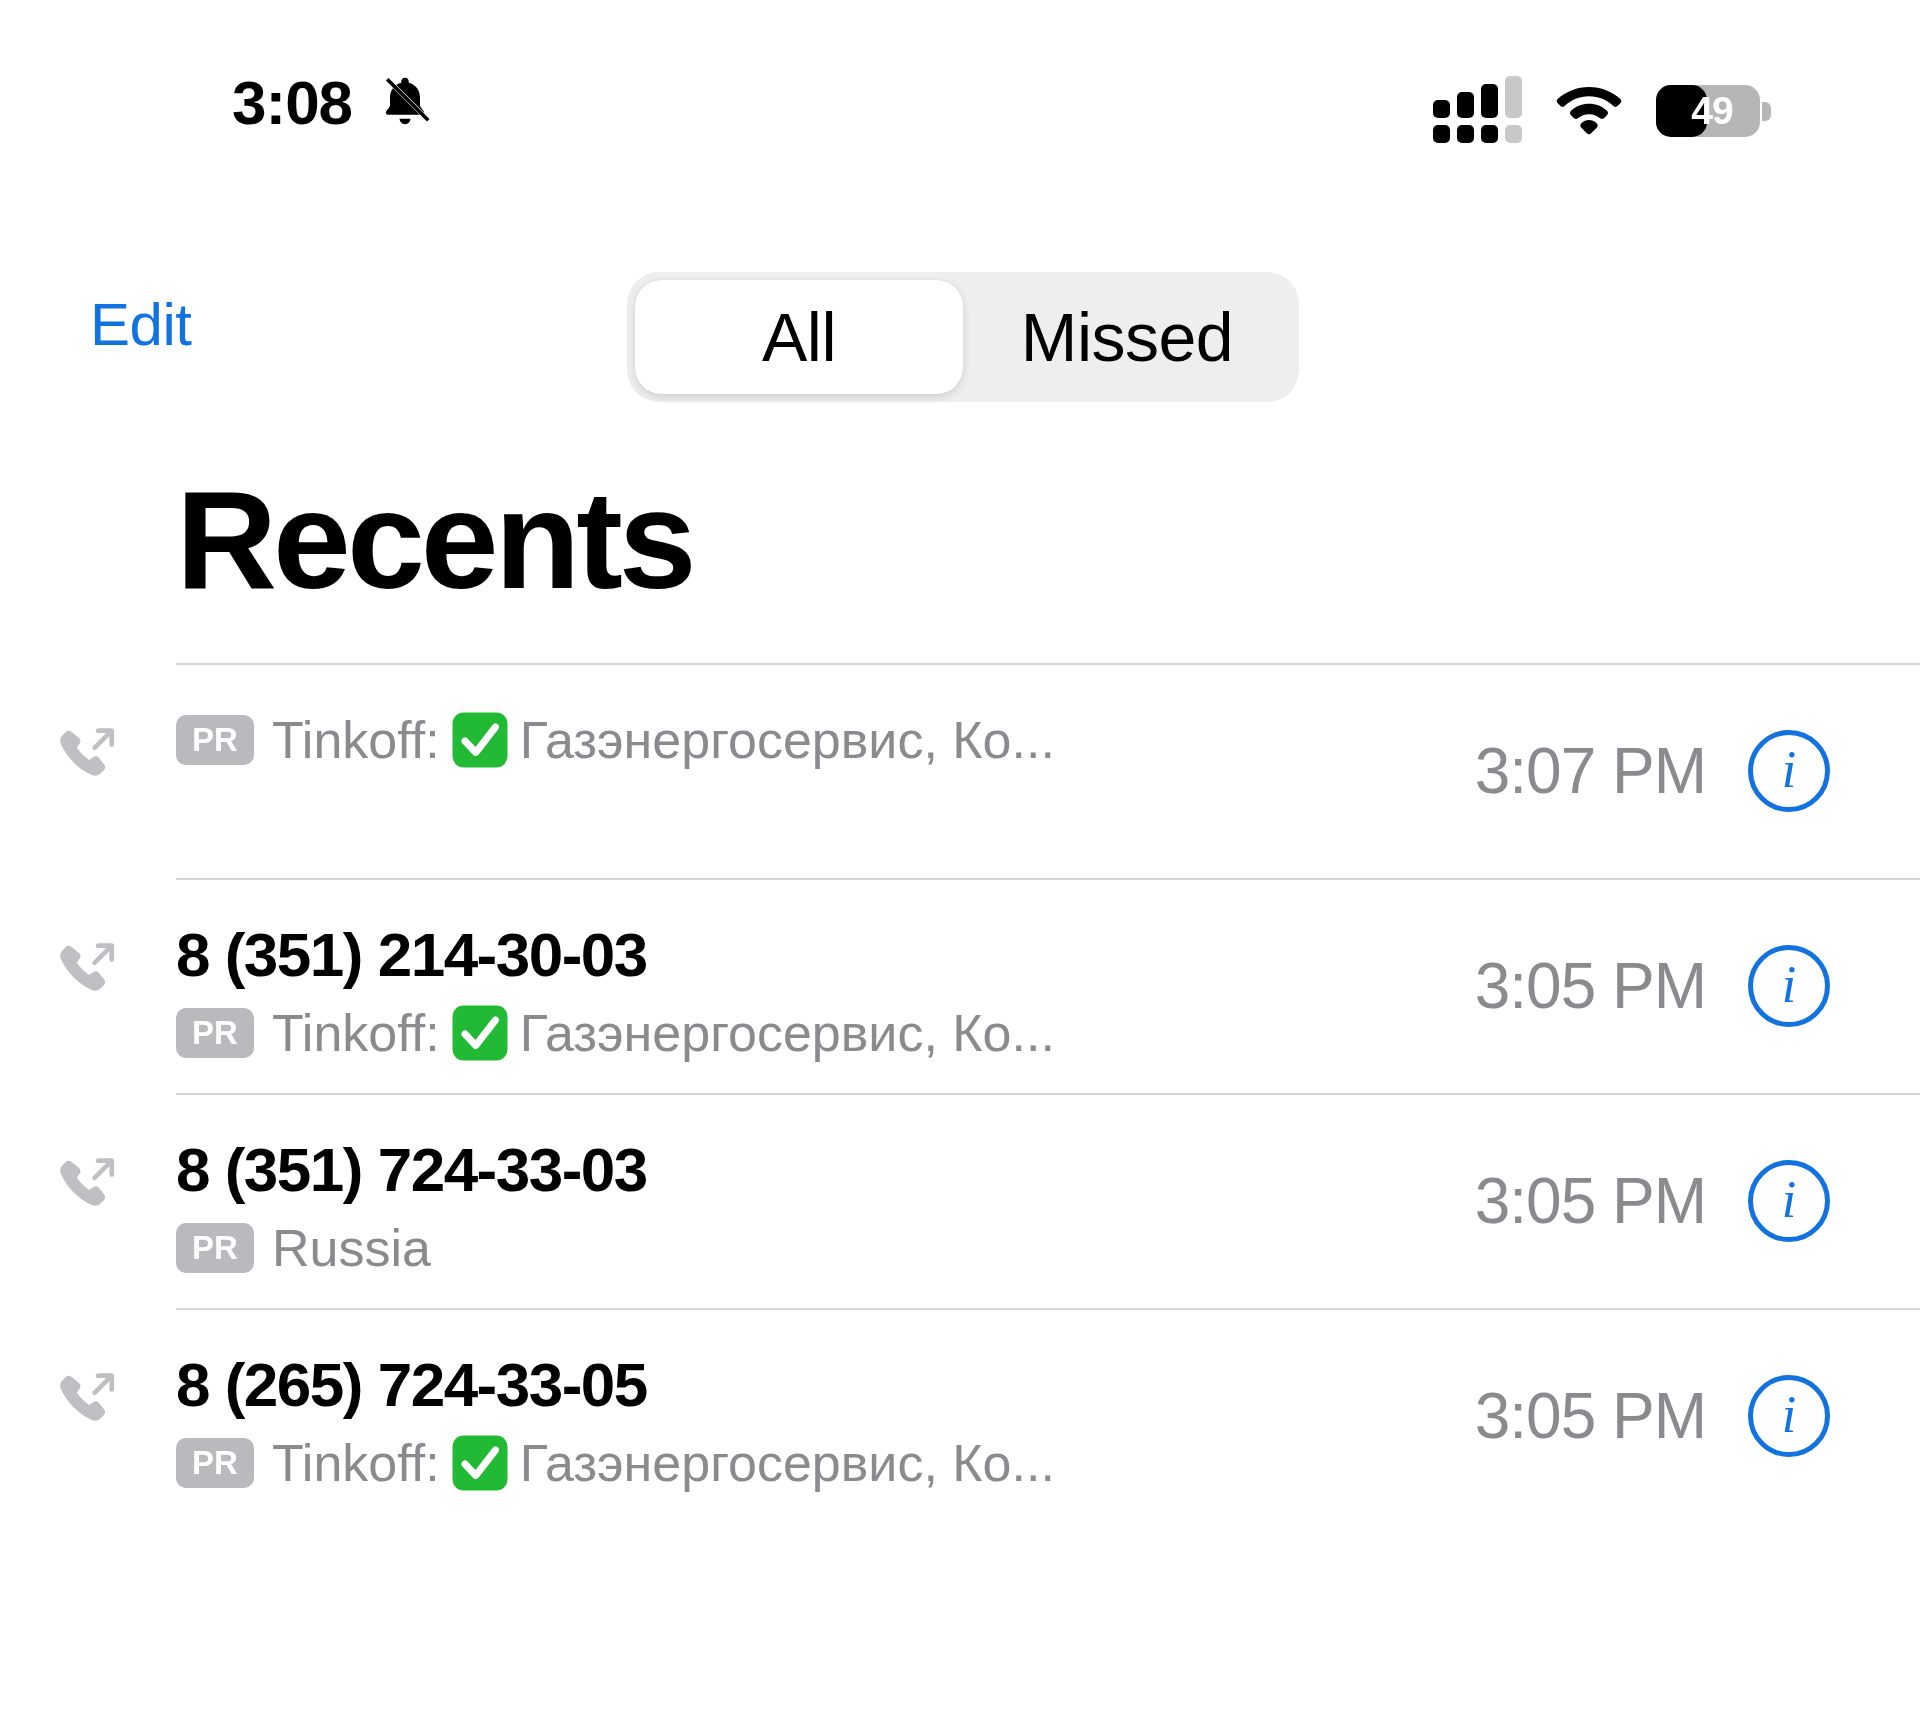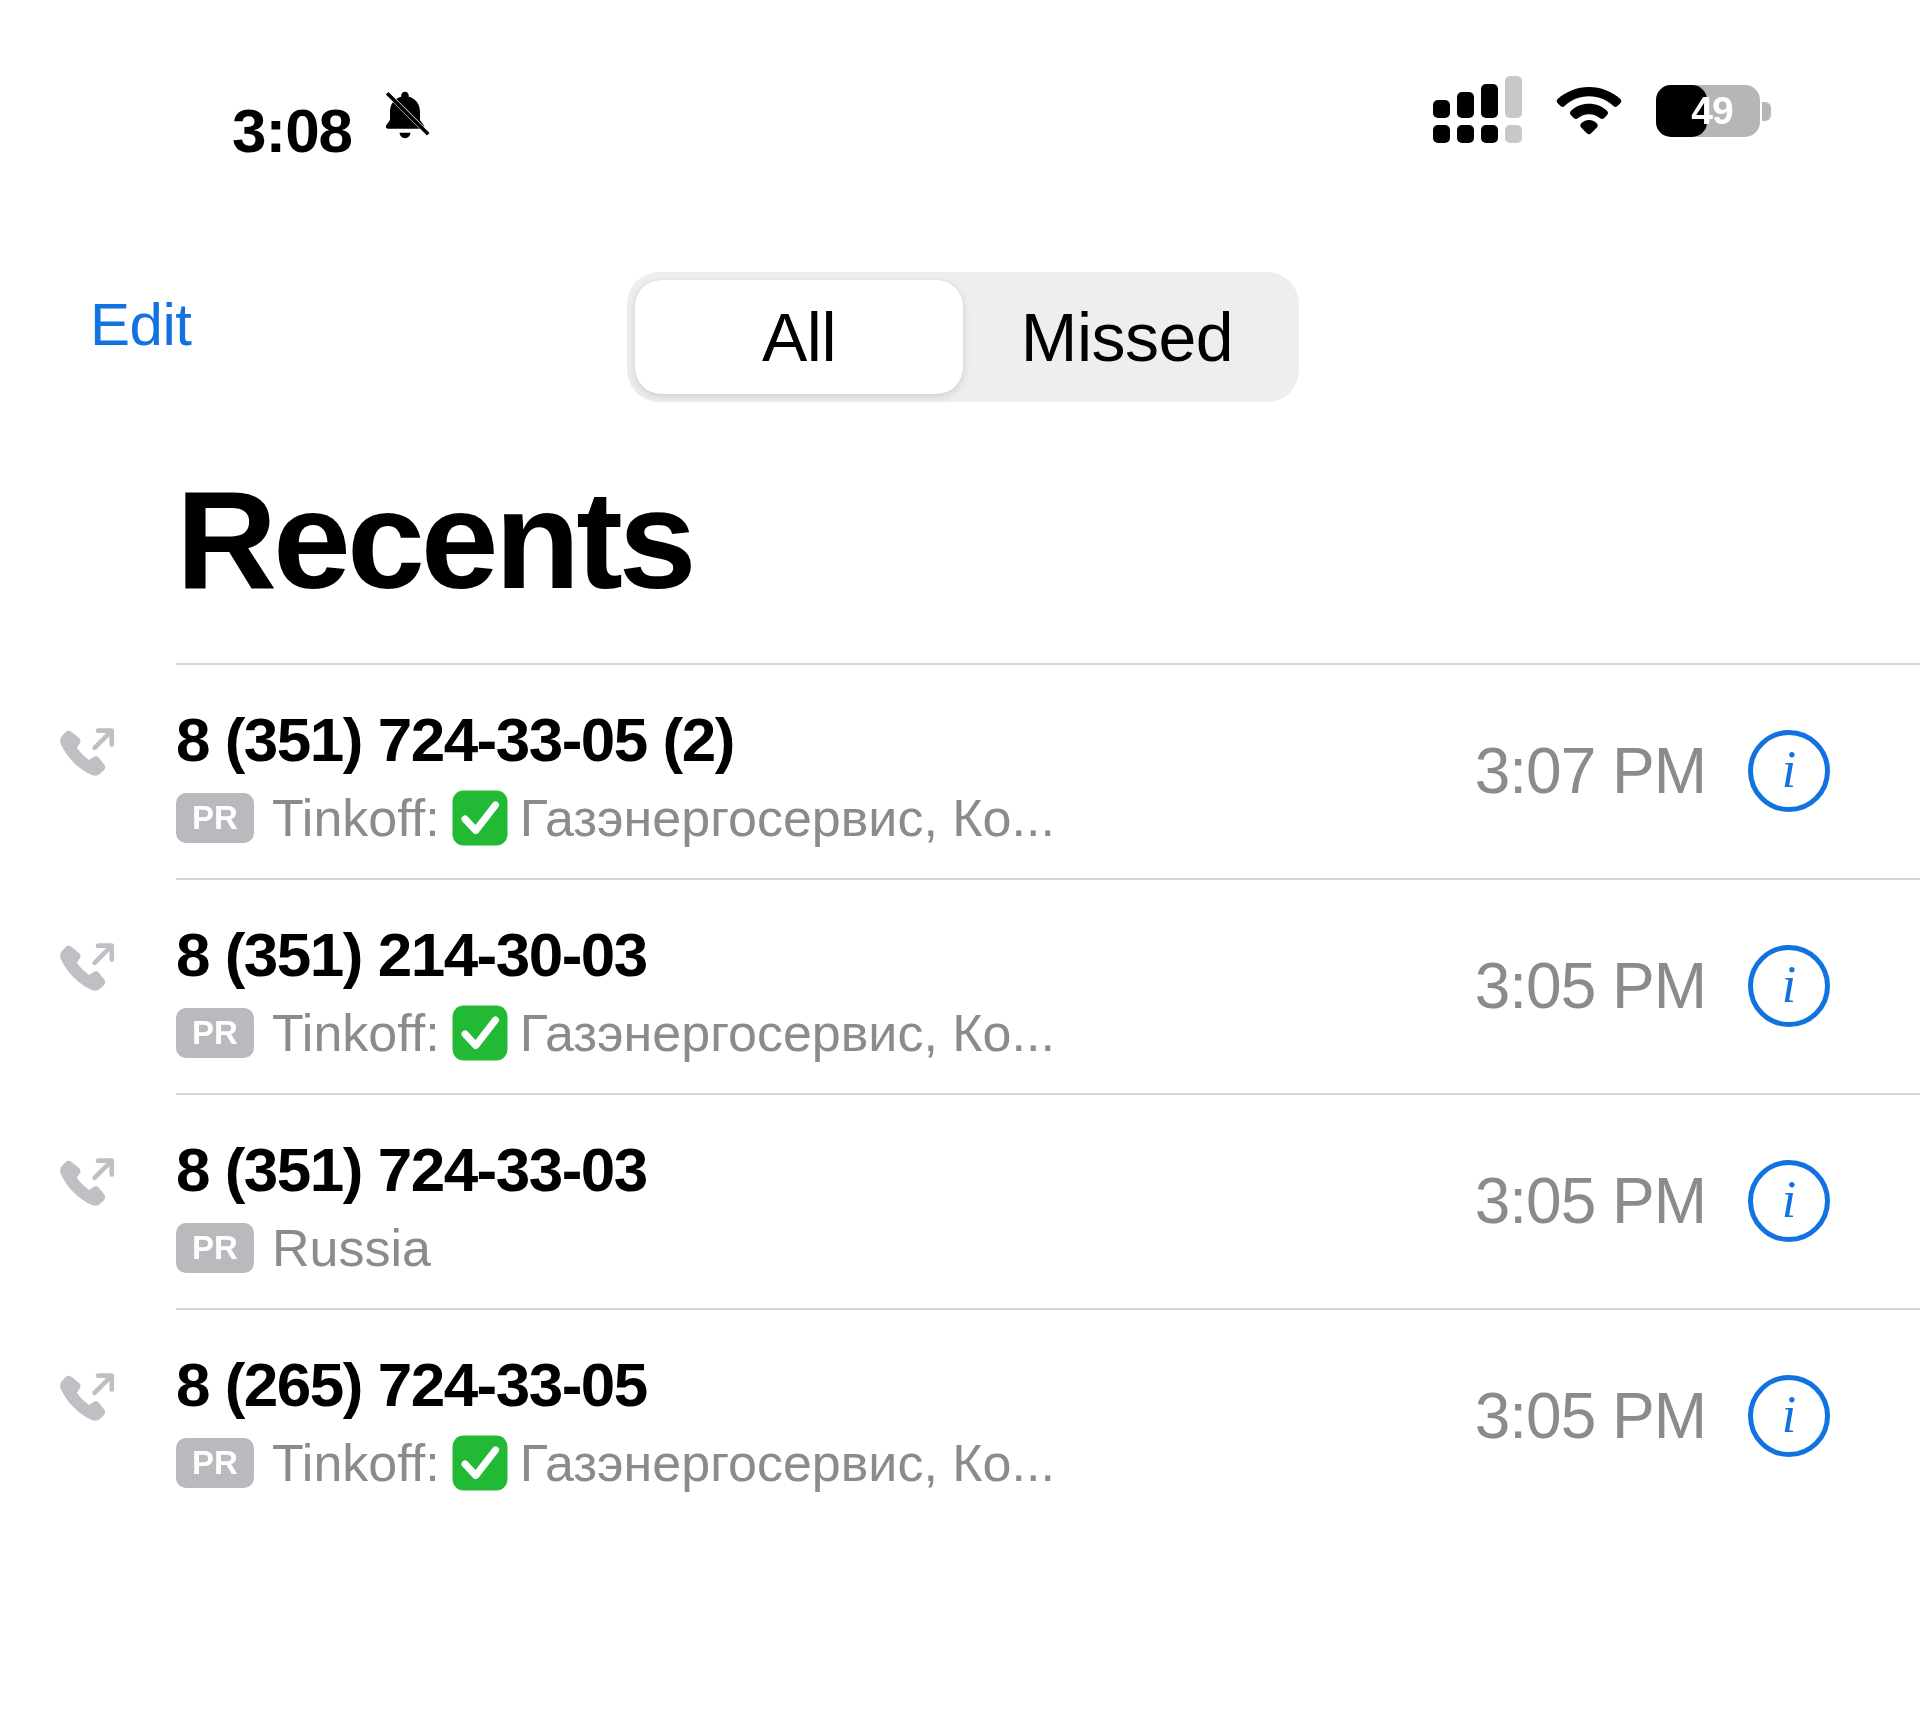--- a/index.html
+++ b/index.html
@@ -25,21 +25,20 @@
     position:absolute;
     left:232px; top:72px;
     display:flex; align-items:center; gap:22px;
   }
   .status-time {
     font-size:62px;
     font-weight:bold;
     letter-spacing:-1px;
     color:#000000;
     line-height:1;
-    margin-top:28px;
   }
   .bell-slash-icon { width:62px; height:62px; display:block; }
 
   .status-right {
     position:absolute;
     right:160px; top:78px;
     display:flex; align-items:center; gap:34px;
   }
   
   .signal-dual {
@@ -299,21 +298,20 @@
 
   <div class="call-list">
 
     <div class="call-row">
       <div class="row-divider"></div>
       <svg class="call-type-icon" viewBox="0 0 24 24">
         <path fill="#c0c0c4" d="M5.2 2.6c-.7-.55-1.7-.45-2.3.2L1.6 4.2C.8 5.05.6 6.3 1.1 7.4c2.4 5.3 6.7 9.6 12 12 1.1.5 2.35.3 3.2-.5l1.4-1.3c.65-.6.75-1.6.2-2.3l-2.1-2.6c-.5-.62-1.4-.75-2.05-.3l-1.7 1.15c-1.85-1.3-3.45-2.9-4.75-4.75L8.45 7.1c.45-.65.32-1.55-.3-2.05z"></path>
         <path fill="#c0c0c4" d="M14.6 2.2c0-.5.4-.9.9-.9h5.3c.5 0 .9.4.9.9v5.3c0 .5-.4.9-.9.9s-.9-.4-.9-.9V4.37l-5.1 5.1c-.35.35-.92.35-1.27 0s-.35-.92 0-1.27l5.1-5.1H15.5c-.5 0-.9-.4-.9-.9z"></path>
       </svg>
       <div class="call-body">
-        <div class="call-number">8 (351) 724-33-05 (2)</div>
         <div class="call-sub">
           <span class="pr-badge">PR</span>
           <span class="sub-text">Tinkoff:</span>
           <svg class="check-emoji" viewBox="0 0 24 24">
             <rect x="1" y="1" width="22" height="22" rx="4.5" fill="#22ba34"></rect>
             <path fill="none" stroke="#fff" stroke-width="2.8" stroke-linecap="round" stroke-linejoin="round" d="M6 12.4 10.3 17 18.2 6.8"></path>
           </svg>
           <span class="sub-text">Газэнергосервис, Ко...</span>
         </div>
       </div>

